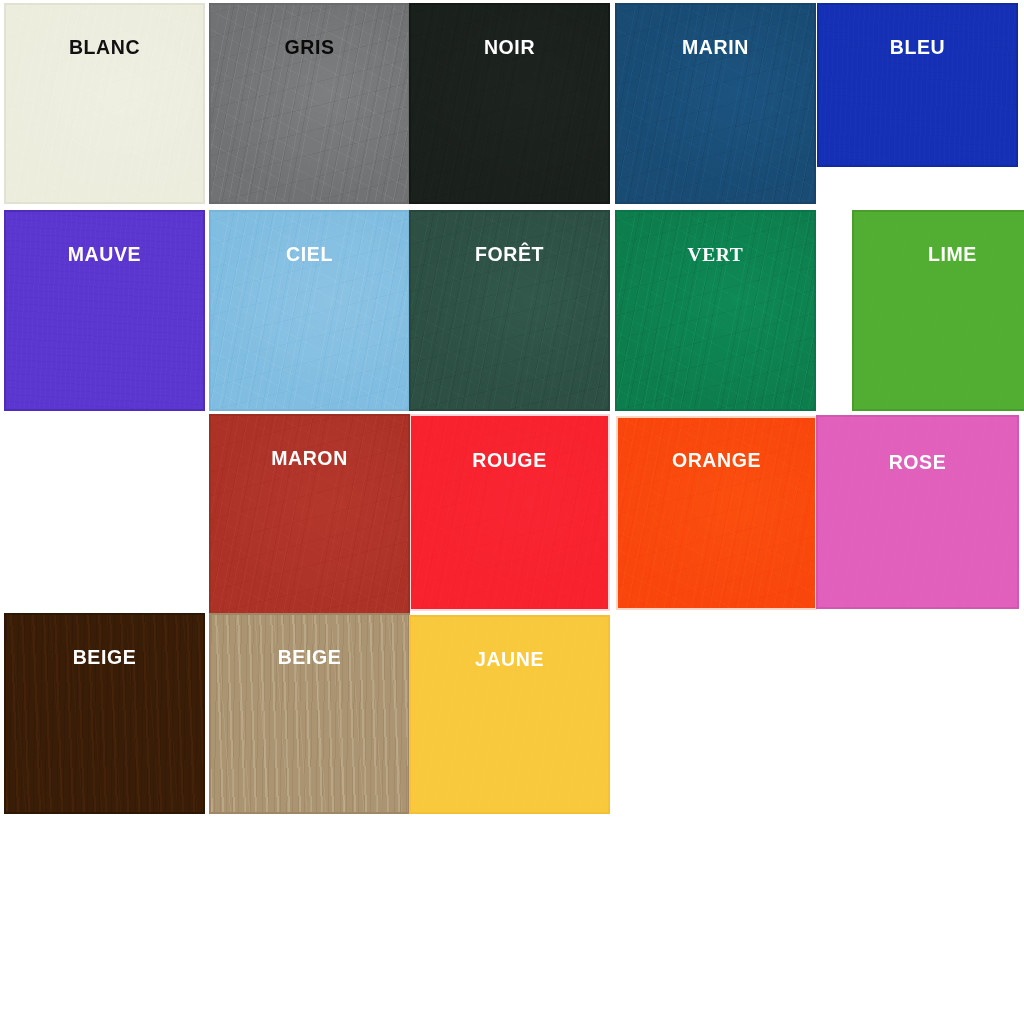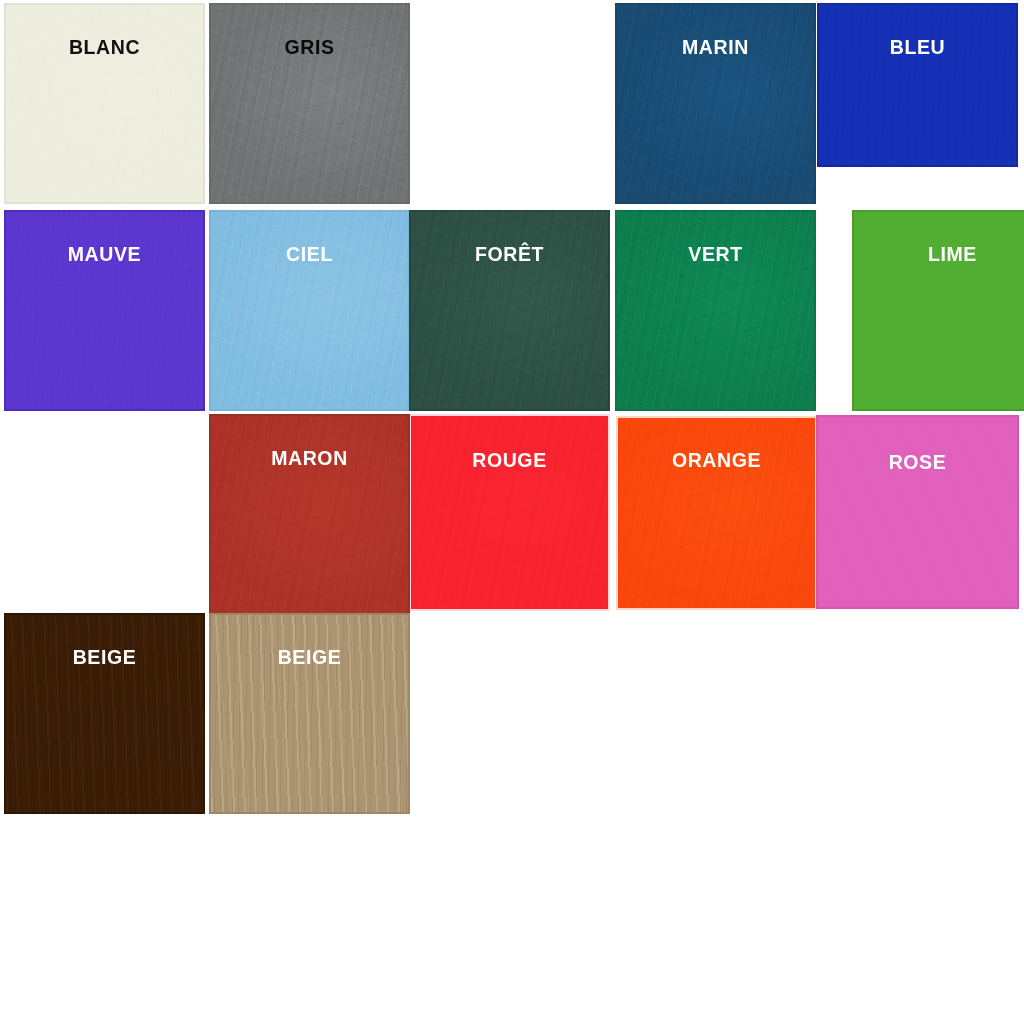--- a/index.html
+++ b/index.html
@@ -102,20 +102,25 @@
     <div class="swatch" style="left: 6px; top: 5px; width: 197px; height: 197px; box-shadow: rgb(226, 226, 210) 0px 0px 0px 2px;">
       <div class="swatch-surface" style="background: rgb(238, 238, 224);"></div>
       <div class="grain"></div>
       <div class="swatch-label" style="top: 33px; color: rgb(17, 17, 17);">BLANC</div>
     </div>
     <div class="swatch" style="left: 211px; top: 5px; width: 197px; height: 197px; box-shadow: rgb(106, 107, 109) 0px 0px 0px 2px;">
       <div class="swatch-surface" style="background: rgb(119, 120, 122);"></div>
       <div class="grain"></div>
       <div class="swatch-label" style="top: 33px; color: rgb(10, 10, 10);">GRIS</div>
     </div>
+    <div class="swatch" style="left: 411px; top: 5px; width: 197px; height: 197px; box-shadow: rgb(20, 25, 20) 0px 0px 0px 2px;">
+      <div class="swatch-surface" style="background: rgb(27, 33, 29);"></div>
+      <div class="grain"></div>
+      <div class="swatch-label" style="top: 33px; color: rgb(255, 255, 255);">NOIR</div>
+    </div>
     <div class="swatch" style="left: 617px; top: 5px; width: 197px; height: 197px; box-shadow: rgb(23, 69, 106) 0px 0px 0px 2px;">
       <div class="swatch-surface" style="background: rgb(26, 79, 121);"></div>
       <div class="grain"></div>
       <div class="swatch-label" style="top: 33px; color: rgb(255, 255, 255);">MARIN</div>
     </div>
     <div class="swatch" style="left: 819px; top: 5px; width: 197px; height: 160px; box-shadow: rgb(18, 42, 160) 0px 0px 0px 2px;">
       <div class="swatch-surface" style="background: rgb(21, 48, 180);"></div>
       <div class="grain fine"></div>
       <div class="swatch-label" style="top: 33px; color: rgb(255, 255, 255);">BLEU</div>
     </div>
@@ -127,21 +132,21 @@
     <div class="swatch" style="left: 211px; top: 212px; width: 197px; height: 197px; box-shadow: rgb(122, 180, 216) 0px 0px 0px 2px;">
       <div class="swatch-surface" style="background: rgb(134, 192, 226);"></div>
       <div class="grain"></div>
       <div class="swatch-label" style="top: 33px; color: rgb(255, 255, 255);">CIEL</div>
     </div>
     <div class="swatch" style="left: 411px; top: 212px; width: 197px; height: 197px; box-shadow: rgb(39, 70, 60) 0px 0px 0px 2px;">
       <div class="swatch-surface" style="background: rgb(47, 83, 71);"></div>
       <div class="grain"></div>
       <div class="swatch-label" style="top: 33px; color: rgb(255, 255, 255);">FORÊT</div>
     </div>
-    <div class="swatch" style="left: 617px; top: 212px; width: 197px; height: 197px; box-shadow: rgb(12, 116, 73) 0px 0px 0px 2px;">
+    <div class="swatch" style="left: 617px; top: 212px; width: 197px; height: 197px; box-shadow: rgb(12, 116, 73) 0px 0px 0px 2px; font-family: Liberation Serif, serif;">
       <div class="swatch-surface" style="background: rgb(14, 131, 82);"></div>
       <div class="grain"></div>
       <div class="swatch-label" style="top: 33px; color: rgb(255, 255, 255);">VERT</div>
     </div>
     <div class="swatch" style="left: 819px; top: 212px; width: 197px; height: 197px; box-shadow: rgb(72, 157, 45) 0px 0px 0px 2px; margin-left: 35px;">
       <div class="swatch-surface" style="background: rgb(81, 174, 50);"></div>
       <div class="grain flat"></div>
       <div class="swatch-label" style="top: 33px; color: rgb(255, 255, 255);">LIME</div>
     </div>
     <div class="swatch" style="left: 411px; top: 416px; width: 197px; height: 193px; box-shadow: rgb(255, 217, 220) 0px 0px 0px 2px;">
@@ -167,13 +172,18 @@
     <div class="swatch" style="left: 6px; top: 615px; width: 197px; height: 197px; box-shadow: rgb(46, 22, 5) 0px 0px 0px 2px;">
       <div class="swatch-surface" style="background: rgb(58, 29, 7);"></div>
       <div class="grain wood"></div>
       <div class="swatch-label" style="top: 33px; color: rgb(255, 255, 255);">BEIGE</div>
     </div>
     <div class="swatch" style="left: 211px; top: 615px; width: 197px; height: 197px; box-shadow: rgb(157, 135, 103) 0px 0px 0px 2px;">
       <div class="swatch-surface" style="background: rgb(171, 148, 114);"></div>
       <div class="grain wood"></div>
       <div class="swatch-label" style="top: 33px; color: rgb(255, 255, 255);">BEIGE</div>
     </div>
+    <div class="swatch" style="left: 411px; top: 617px; width: 197px; height: 195px; box-shadow: rgb(244, 193, 52) 0px 0px 0px 2px;">
+      <div class="swatch-surface" style="background: rgb(249, 201, 61);"></div>
+      <div class="grain flat"></div>
+      <div class="swatch-label" style="top: 33px; color: rgb(255, 255, 255);">JAUNE</div>
+    </div>
   </div>
 
 </body></html>

